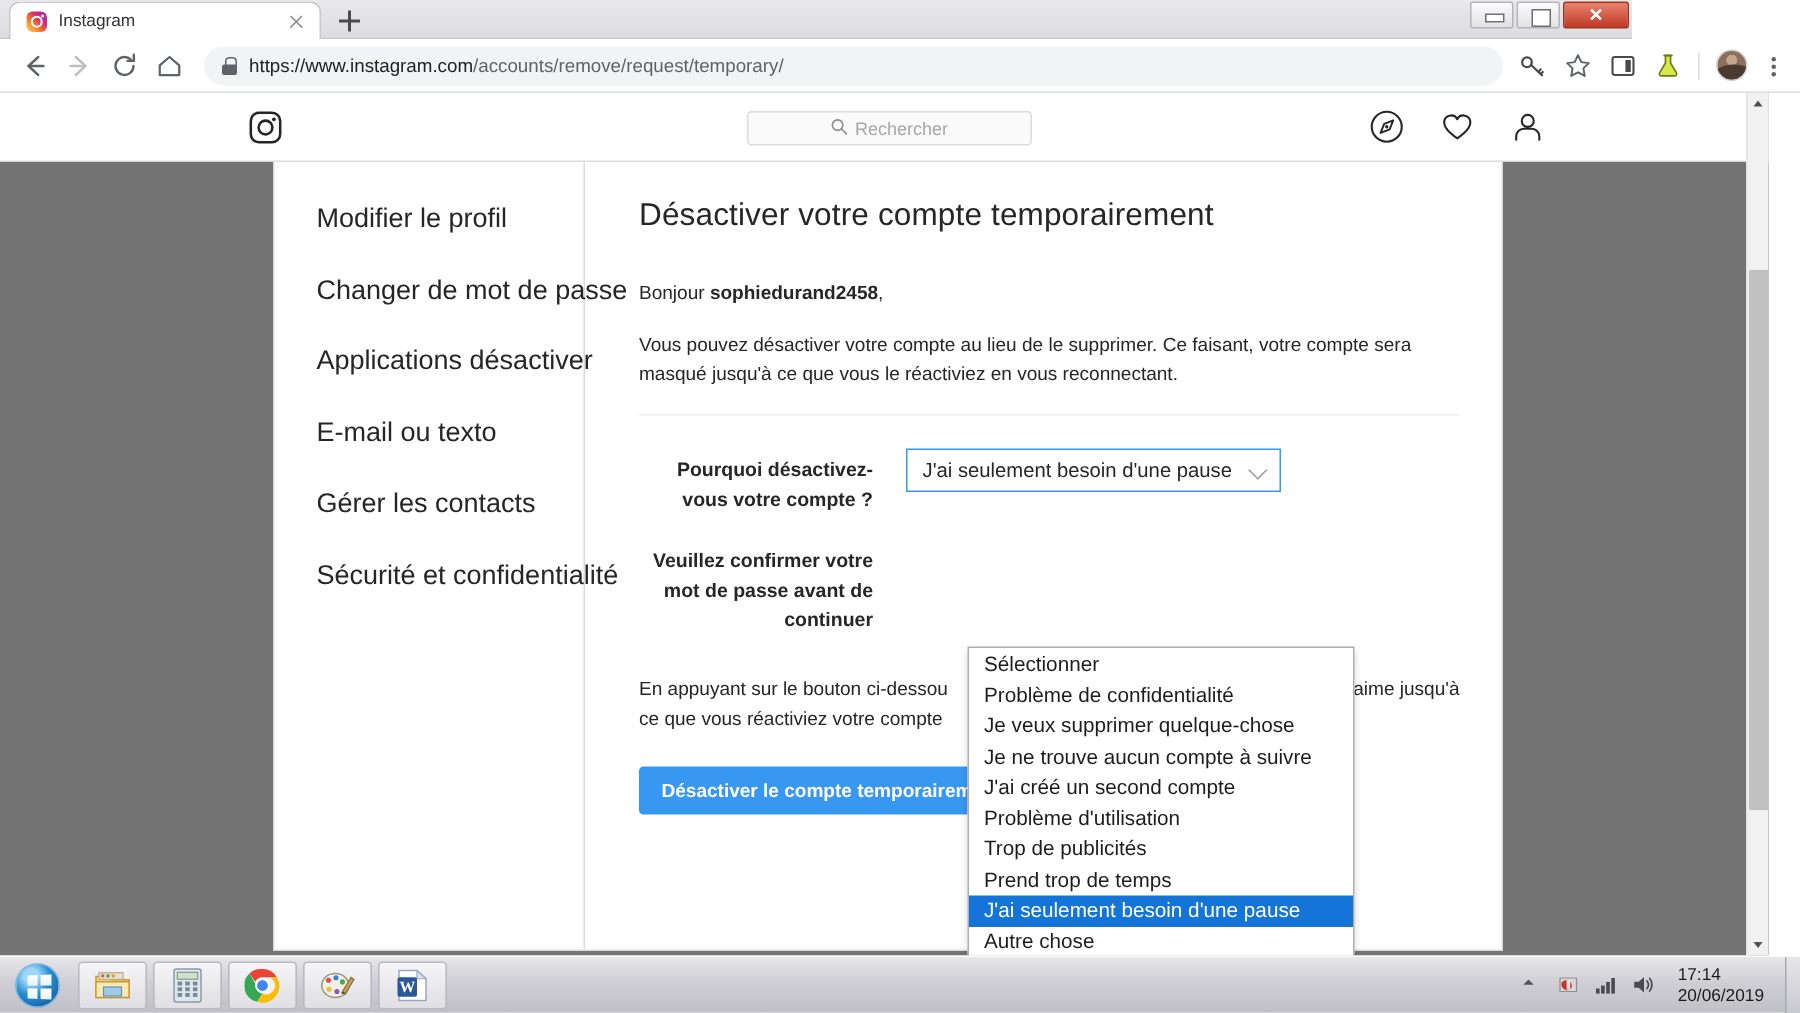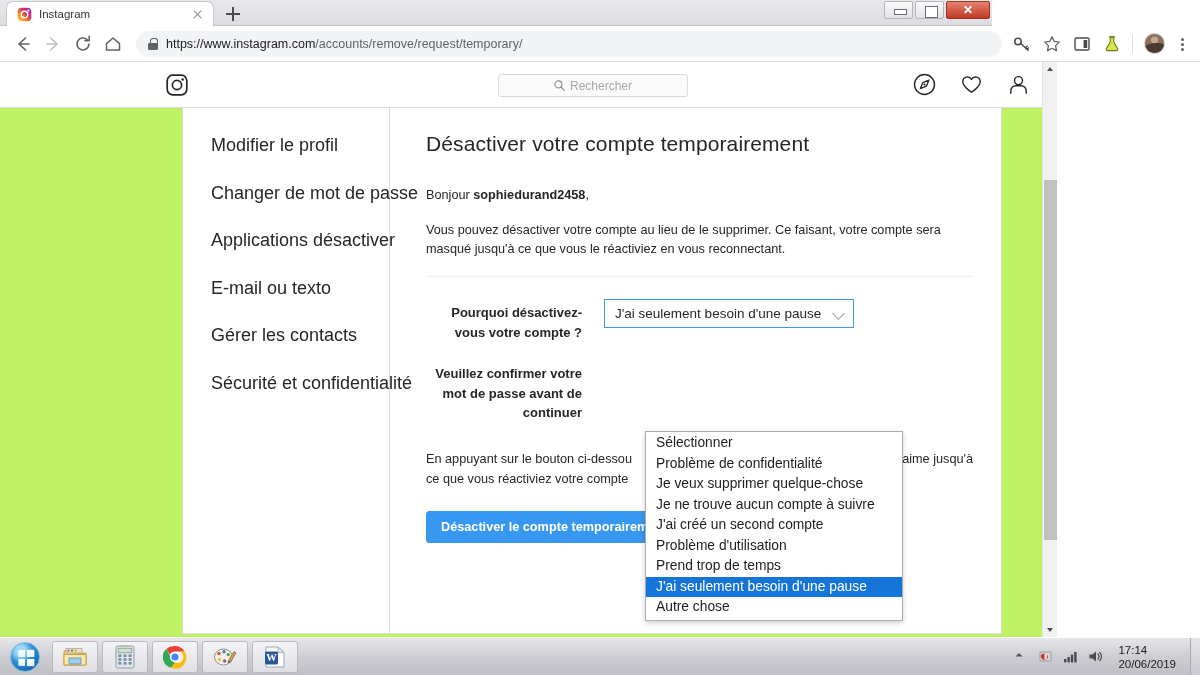--- a/index.html
+++ b/index.html
@@ -7,21 +7,21 @@
     width: 1200px; height: 675px;
     font-family: "Liberation Sans", sans-serif;
     overflow: hidden;
     background: #d9d9d9;
   }
 
   
   #window { position: absolute; inset: 0; background: #fff; }
 
   #titlebar {
-    position: absolute; top: 0; left: 0; width: 992px; height: 26px;
+    position: absolute; top: 0; left: 0; width: 1088px; height: 26px;
     background: linear-gradient(#e9e9ec, #dcdce1);
     border-bottom: 1px solid #c6c6cc;
   }
   #tabstrip { position: absolute; top: 0; left: 0; height: 26px; display: flex; align-items: flex-end; }
   .tab {
     display: flex; align-items: center; gap: 7px;
     height: 25px; width: 208px; margin-left: 6px;
     padding: 0 8px 0 10px;
     background: #fff;
     border-radius: 7px 7px 0 0;
@@ -94,22 +94,22 @@
     content:""; position:absolute; left:-2px; bottom:-4px; width:26px; height:14px;
     background:#4b3a2f; border-radius:50% 50% 0 0;
   }
   #tbdiv { width: 1px; height: 18px; background: #dadce0; margin: 0 4px; }
   .dots { width: 20px; height: 24px; position: relative; }
   .dots i { position: absolute; left: 9px; width: 3px; height: 3px; border-radius: 50%; background: #5f6368; }
   .dots i:nth-child(1){ top:6px } .dots i:nth-child(2){ top:11px } .dots i:nth-child(3){ top:16px }
 
   
   #viewport {
-    position: absolute; top: 62px; left: 0; width: 1057px; height: 575px;
-    background: #bef264; overflow: hidden;
+    position: absolute; top: 62px; left: 0; width: 1179px; height: 575px;
+    background: #737373; overflow: hidden;
   }
   #ig-header {
     position: absolute; top: 0; left: 0; width: 1185px; height: 46px;
     background: #fff; border-bottom: 1px solid #dbdbdb;
   }
   #ig-logo { position: absolute; left: 166px; top: 12px; width: 22px; height: 22px; }
   #ig-search {
     position: absolute; left: 498px; top: 12px; width: 190px; height: 23px;
     border: 1px solid #dbdbdb; border-radius: 3px; background: #fafafa;
     display: flex; align-items: center; justify-content: center; gap: 5px;
@@ -411,20 +411,21 @@
       </div>
     </div>
 
     <div id="dropdown">
       <div class="opt">Sélectionner</div>
       <div class="opt">Problème de confidentialité</div>
       <div class="opt">Je veux supprimer quelque-chose</div>
       <div class="opt">Je ne trouve aucun compte à suivre</div>
       <div class="opt">J'ai créé un second compte</div>
       <div class="opt">Problème d'utilisation</div>
+      <div class="opt">Trop de publicités</div>
       <div class="opt">Prend trop de temps</div>
       <div class="opt sel">J'ai seulement besoin d'une pause</div>
       <div class="opt">Autre chose</div>
     </div>
 
     <div id="pscroll">
       <div class="sarrow up"></div>
       <div id="sthumb"></div>
       <div class="sarrow down" style="position:absolute;bottom:0;left:0"></div>
     </div>

